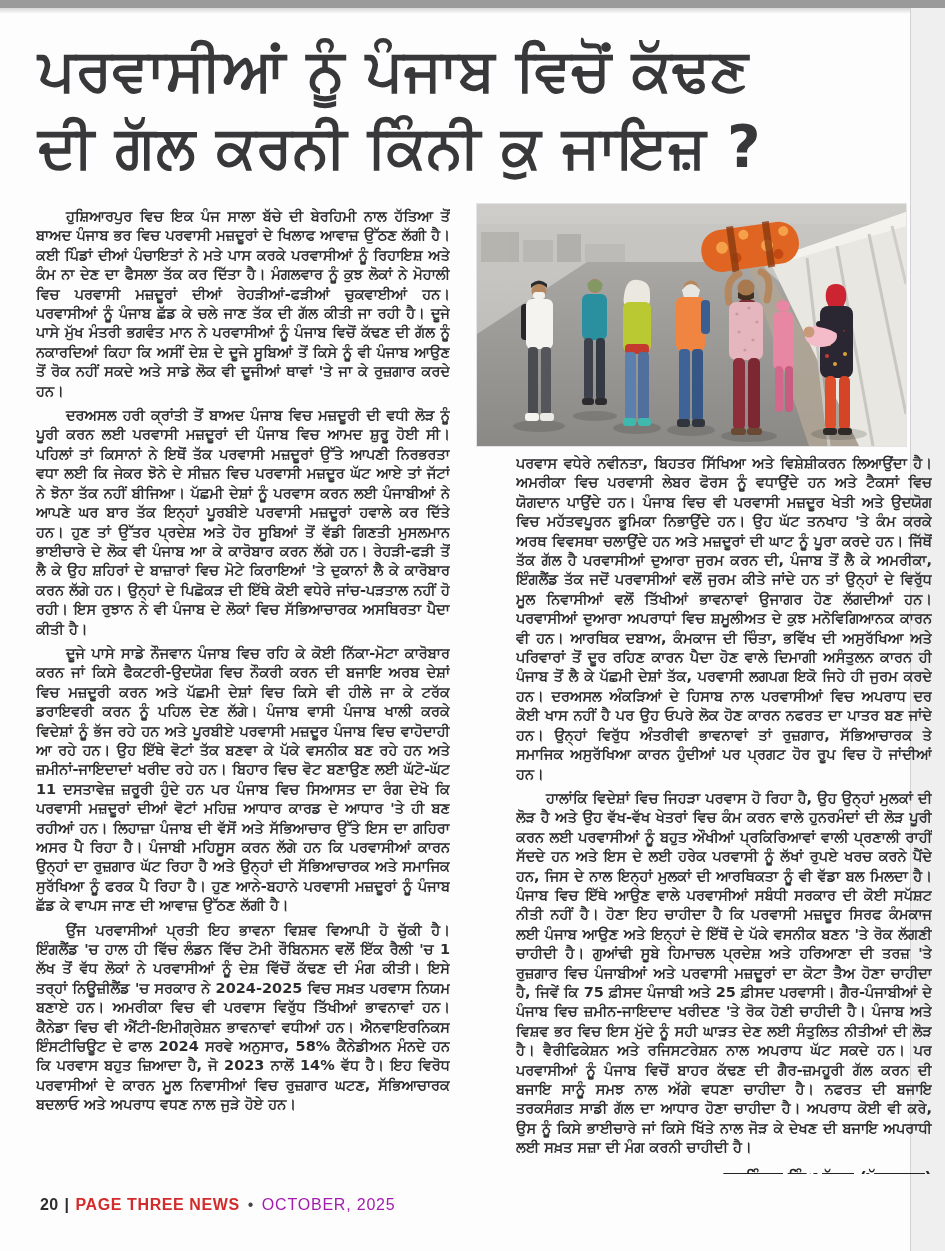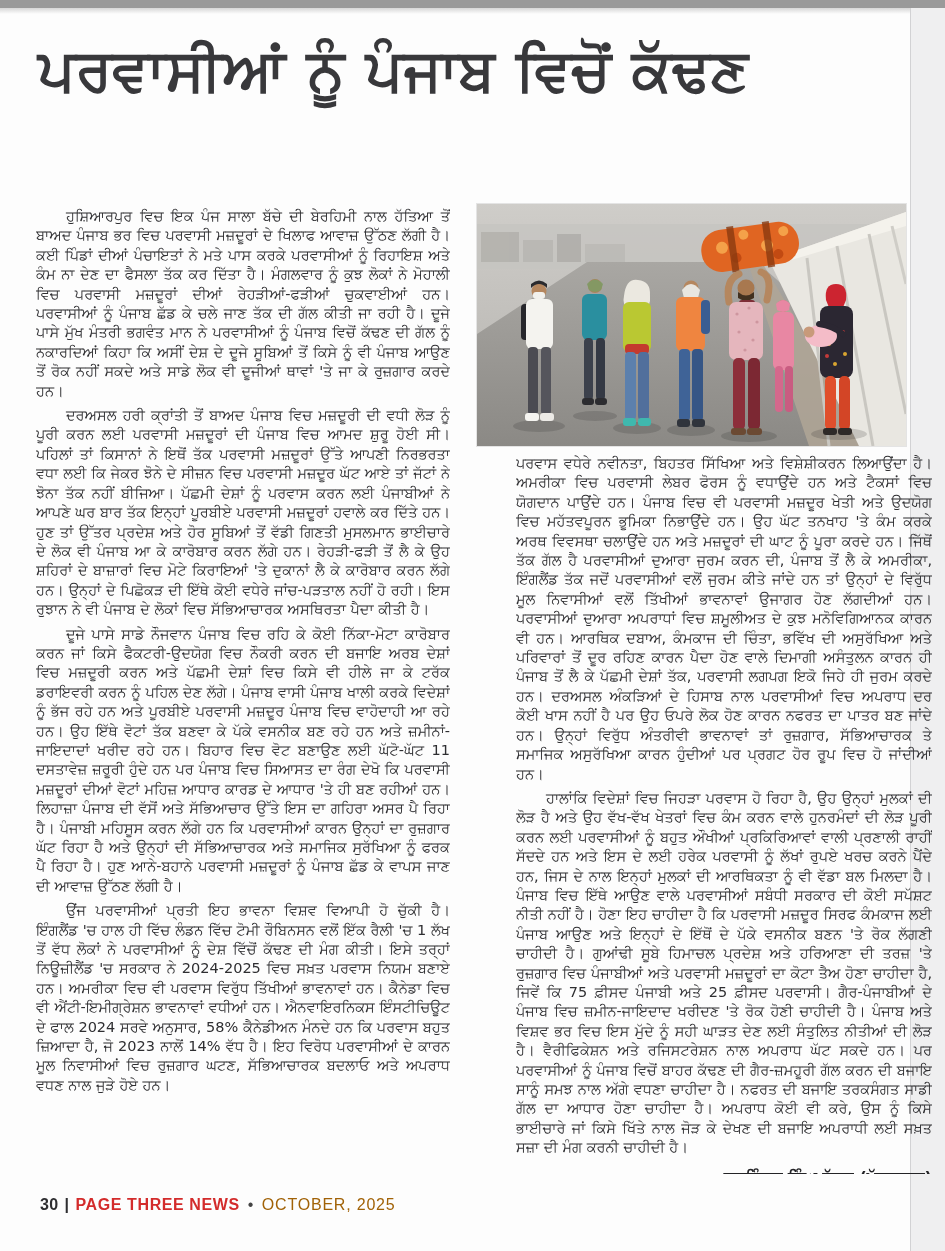--- a/index.html
+++ b/index.html
@@ -19,53 +19,54 @@
     position:absolute;left:38px;top:24px;width:860px;margin:0;
     font-size:58px;line-height:77px;font-weight:700;color:#38383b;
     letter-spacing:.5px;
   }
   .headline .hl-line{display:block;white-space:nowrap;}
 
   .col{position:absolute;text-align:justify;font-size:14.5px;line-height:19.4px;
     color:#2e2e31;overflow:hidden;}
   .col-left{left:36px;top:199px;width:414px;height:966px;}
   .col-right{left:516px;top:446px;width:416px;height:720px;}
-  .para{margin:0 0 5px 0;}
+  .para{margin:0 0 5px 0;font-weight:bold;}
   .para.indent{text-indent:30px;}
 
   .byline{margin:10px 0 0 0;text-align:right;font-weight:700;font-size:16.5px;
     color:#242427;text-indent:0;}
 
   .photo{
     position:absolute;left:477px;top:196px;width:429px;height:242px;margin:0;
     background:#b7b5b1;overflow:hidden;box-shadow:0 0 0 1px #e4e4e4;
   }
   .photo svg{display:block;width:100%;height:100%;}
 
   .footer{
     position:absolute;left:40px;top:1188px;width:860px;
     font-size:16px;color:#353538;letter-spacing:.4px;
     font-family:"Liberation Sans","DejaVu Sans",sans-serif;
   }
   .footer .pg{font-weight:700;color:#2e2e31;}
   .footer .sep{font-weight:700;color:#2e2e31;margin:0 6px;}
   .footer .pub{font-weight:700;color:#d32b2b;letter-spacing:.6px;}
   .footer .dot{margin:0 8px;color:#444;}
-  .footer .date{color:#a16207;letter-spacing:.8px;}
+  .footer .date{color:#a21caf;letter-spacing:.8px;}
 </style>
 </head>
 <body>
 
 <div class="page">
   <div class="edge-top"></div>
   <div class="edge-right"></div>
   <div class="edge-bottom"></div>
 
   <h1 class="headline">
     <span class="hl-line">ਪਰਵਾਸੀਆਂ ਨੂੰ ਪੰਜਾਬ ਵਿਚੋਂ ਕੱਢਣ</span>
+    <span class="hl-line">ਦੀ ਗੱਲ ਕਰਨੀ ਕਿੰਨੀ ਕੁ ਜਾਇਜ਼ ?</span>
   </h1>
 
   <div class="col col-left">
     <p class="para indent">ਹੁਸ਼ਿਆਰਪੁਰ ਵਿਚ ਇਕ ਪੰਜ ਸਾਲਾ ਬੱਚੇ ਦੀ ਬੇਰਹਿਮੀ ਨਾਲ ਹੱਤਿਆ ਤੋਂ ਬਾਅਦ ਪੰਜਾਬ ਭਰ ਵਿਚ ਪਰਵਾਸੀ ਮਜ਼ਦੂਰਾਂ ਦੇ ਖਿਲਾਫ ਆਵਾਜ਼ ਉੱਠਣ ਲੱਗੀ ਹੈ। ਕਈ ਪਿੰਡਾਂ ਦੀਆਂ ਪੰਚਾਇਤਾਂ ਨੇ ਮਤੇ ਪਾਸ ਕਰਕੇ ਪਰਵਾਸੀਆਂ ਨੂੰ ਰਿਹਾਇਸ਼ ਅਤੇ ਕੰਮ ਨਾ ਦੇਣ ਦਾ ਫੈਸਲਾ ਤੱਕ ਕਰ ਦਿੱਤਾ ਹੈ। ਮੰਗਲਵਾਰ ਨੂੰ ਕੁਝ ਲੋਕਾਂ ਨੇ ਮੋਹਾਲੀ ਵਿਚ ਪਰਵਾਸੀ ਮਜ਼ਦੂਰਾਂ ਦੀਆਂ ਰੇਹੜੀਆਂ-ਫੜੀਆਂ ਚੁਕਵਾਈਆਂ ਹਨ। ਪਰਵਾਸੀਆਂ ਨੂੰ ਪੰਜਾਬ ਛੱਡ ਕੇ ਚਲੇ ਜਾਣ ਤੱਕ ਦੀ ਗੱਲ ਕੀਤੀ ਜਾ ਰਹੀ ਹੈ। ਦੂਜੇ ਪਾਸੇ ਮੁੱਖ ਮੰਤਰੀ ਭਗਵੰਤ ਮਾਨ ਨੇ ਪਰਵਾਸੀਆਂ ਨੂੰ ਪੰਜਾਬ ਵਿਚੋਂ ਕੱਢਣ ਦੀ ਗੱਲ ਨੂੰ ਨਕਾਰਦਿਆਂ ਕਿਹਾ ਕਿ ਅਸੀਂ ਦੇਸ਼ ਦੇ ਦੂਜੇ ਸੂਬਿਆਂ ਤੋਂ ਕਿਸੇ ਨੂੰ ਵੀ ਪੰਜਾਬ ਆਉਣ ਤੋਂ ਰੋਕ ਨਹੀਂ ਸਕਦੇ ਅਤੇ ਸਾਡੇ ਲੋਕ ਵੀ ਦੂਜੀਆਂ ਥਾਵਾਂ 'ਤੇ ਜਾ ਕੇ ਰੁਜ਼ਗਾਰ ਕਰਦੇ ਹਨ।</p>
     <p class="para indent">ਦਰਅਸਲ ਹਰੀ ਕ੍ਰਾਂਤੀ ਤੋਂ ਬਾਅਦ ਪੰਜਾਬ ਵਿਚ ਮਜ਼ਦੂਰੀ ਦੀ ਵਧੀ ਲੋੜ ਨੂੰ ਪੂਰੀ ਕਰਨ ਲਈ ਪਰਵਾਸੀ ਮਜ਼ਦੂਰਾਂ ਦੀ ਪੰਜਾਬ ਵਿਚ ਆਮਦ ਸ਼ੁਰੂ ਹੋਈ ਸੀ। ਪਹਿਲਾਂ ਤਾਂ ਕਿਸਾਨਾਂ ਨੇ ਇਥੋਂ ਤੱਕ ਪਰਵਾਸੀ ਮਜ਼ਦੂਰਾਂ ਉੱਤੇ ਆਪਣੀ ਨਿਰਭਰਤਾ ਵਧਾ ਲਈ ਕਿ ਜੇਕਰ ਝੋਨੇ ਦੇ ਸੀਜ਼ਨ ਵਿਚ ਪਰਵਾਸੀ ਮਜ਼ਦੂਰ ਘੱਟ ਆਏ ਤਾਂ ਜੱਟਾਂ ਨੇ ਝੋਨਾ ਤੱਕ ਨਹੀਂ ਬੀਜਿਆ। ਪੱਛਮੀ ਦੇਸ਼ਾਂ ਨੂੰ ਪਰਵਾਸ ਕਰਨ ਲਈ ਪੰਜਾਬੀਆਂ ਨੇ ਆਪਣੇ ਘਰ ਬਾਰ ਤੱਕ ਇਨ੍ਹਾਂ ਪੂਰਬੀਏ ਪਰਵਾਸੀ ਮਜ਼ਦੂਰਾਂ ਹਵਾਲੇ ਕਰ ਦਿੱਤੇ ਹਨ। ਹੁਣ ਤਾਂ ਉੱਤਰ ਪ੍ਰਦੇਸ਼ ਅਤੇ ਹੋਰ ਸੂਬਿਆਂ ਤੋਂ ਵੱਡੀ ਗਿਣਤੀ ਮੁਸਲਮਾਨ ਭਾਈਚਾਰੇ ਦੇ ਲੋਕ ਵੀ ਪੰਜਾਬ ਆ ਕੇ ਕਾਰੋਬਾਰ ਕਰਨ ਲੱਗੇ ਹਨ। ਰੇਹੜੀ-ਫੜੀ ਤੋਂ ਲੈ ਕੇ ਉਹ ਸ਼ਹਿਰਾਂ ਦੇ ਬਾਜ਼ਾਰਾਂ ਵਿਚ ਮੋਟੇ ਕਿਰਾਇਆਂ 'ਤੇ ਦੁਕਾਨਾਂ ਲੈ ਕੇ ਕਾਰੋਬਾਰ ਕਰਨ ਲੱਗੇ ਹਨ। ਉਨ੍ਹਾਂ ਦੇ ਪਿਛੋਕੜ ਦੀ ਇੱਥੇ ਕੋਈ ਵਧੇਰੇ ਜਾਂਚ-ਪੜਤਾਲ ਨਹੀਂ ਹੋ ਰਹੀ। ਇਸ ਰੁਝਾਨ ਨੇ ਵੀ ਪੰਜਾਬ ਦੇ ਲੋਕਾਂ ਵਿਚ ਸੱਭਿਆਚਾਰਕ ਅਸਥਿਰਤਾ ਪੈਦਾ ਕੀਤੀ ਹੈ।</p>
     <p class="para indent">ਦੂਜੇ ਪਾਸੇ ਸਾਡੇ ਨੌਜਵਾਨ ਪੰਜਾਬ ਵਿਚ ਰਹਿ ਕੇ ਕੋਈ ਨਿੱਕਾ-ਮੋਟਾ ਕਾਰੋਬਾਰ ਕਰਨ ਜਾਂ ਕਿਸੇ ਫੈਕਟਰੀ-ਉਦਯੋਗ ਵਿਚ ਨੌਕਰੀ ਕਰਨ ਦੀ ਬਜਾਇ ਅਰਬ ਦੇਸ਼ਾਂ ਵਿਚ ਮਜ਼ਦੂਰੀ ਕਰਨ ਅਤੇ ਪੱਛਮੀ ਦੇਸ਼ਾਂ ਵਿਚ ਕਿਸੇ ਵੀ ਹੀਲੇ ਜਾ ਕੇ ਟਰੱਕ ਡਰਾਇਵਰੀ ਕਰਨ ਨੂੰ ਪਹਿਲ ਦੇਣ ਲੱਗੇ। ਪੰਜਾਬ ਵਾਸੀ ਪੰਜਾਬ ਖਾਲੀ ਕਰਕੇ ਵਿਦੇਸ਼ਾਂ ਨੂੰ ਭੱਜ ਰਹੇ ਹਨ ਅਤੇ ਪੂਰਬੀਏ ਪਰਵਾਸੀ ਮਜ਼ਦੂਰ ਪੰਜਾਬ ਵਿਚ ਵਾਹੋਦਾਹੀ ਆ ਰਹੇ ਹਨ। ਉਹ ਇੱਥੇ ਵੋਟਾਂ ਤੱਕ ਬਣਵਾ ਕੇ ਪੱਕੇ ਵਸਨੀਕ ਬਣ ਰਹੇ ਹਨ ਅਤੇ ਜ਼ਮੀਨਾਂ-ਜਾਇਦਾਦਾਂ ਖਰੀਦ ਰਹੇ ਹਨ। ਬਿਹਾਰ ਵਿਚ ਵੋਟ ਬਣਾਉਣ ਲਈ ਘੱਟੋ-ਘੱਟ 11 ਦਸਤਾਵੇਜ਼ ਜ਼ਰੂਰੀ ਹੁੰਦੇ ਹਨ ਪਰ ਪੰਜਾਬ ਵਿਚ ਸਿਆਸਤ ਦਾ ਰੰਗ ਦੇਖੋ ਕਿ ਪਰਵਾਸੀ ਮਜ਼ਦੂਰਾਂ ਦੀਆਂ ਵੋਟਾਂ ਮਹਿਜ਼ ਆਧਾਰ ਕਾਰਡ ਦੇ ਆਧਾਰ 'ਤੇ ਹੀ ਬਣ ਰਹੀਆਂ ਹਨ। ਲਿਹਾਜ਼ਾ ਪੰਜਾਬ ਦੀ ਵੱਸੋਂ ਅਤੇ ਸੱਭਿਆਚਾਰ ਉੱਤੇ ਇਸ ਦਾ ਗਹਿਰਾ ਅਸਰ ਪੈ ਰਿਹਾ ਹੈ। ਪੰਜਾਬੀ ਮਹਿਸੂਸ ਕਰਨ ਲੱਗੇ ਹਨ ਕਿ ਪਰਵਾਸੀਆਂ ਕਾਰਨ ਉਨ੍ਹਾਂ ਦਾ ਰੁਜ਼ਗਾਰ ਘੱਟ ਰਿਹਾ ਹੈ ਅਤੇ ਉਨ੍ਹਾਂ ਦੀ ਸੱਭਿਆਚਾਰਕ ਅਤੇ ਸਮਾਜਿਕ ਸੁਰੱਖਿਆ ਨੂੰ ਫਰਕ ਪੈ ਰਿਹਾ ਹੈ। ਹੁਣ ਆਨੇ-ਬਹਾਨੇ ਪਰਵਾਸੀ ਮਜ਼ਦੂਰਾਂ ਨੂੰ ਪੰਜਾਬ ਛੱਡ ਕੇ ਵਾਪਸ ਜਾਣ ਦੀ ਆਵਾਜ਼ ਉੱਠਣ ਲੱਗੀ ਹੈ।</p>
     <p class="para indent">ਉਂਜ ਪਰਵਾਸੀਆਂ ਪ੍ਰਤੀ ਇਹ ਭਾਵਨਾ ਵਿਸ਼ਵ ਵਿਆਪੀ ਹੋ ਚੁੱਕੀ ਹੈ। ਇੰਗਲੈਂਡ 'ਚ ਹਾਲ ਹੀ ਵਿੱਚ ਲੰਡਨ ਵਿੱਚ ਟੋਮੀ ਰੌਬਿਨਸਨ ਵਲੋਂ ਇੱਕ ਰੈਲੀ 'ਚ 1 ਲੱਖ ਤੋਂ ਵੱਧ ਲੋਕਾਂ ਨੇ ਪਰਵਾਸੀਆਂ ਨੂੰ ਦੇਸ਼ ਵਿੱਚੋਂ ਕੱਢਣ ਦੀ ਮੰਗ ਕੀਤੀ। ਇਸੇ ਤਰ੍ਹਾਂ ਨਿਊਜ਼ੀਲੈਂਡ 'ਚ ਸਰਕਾਰ ਨੇ 2024-2025 ਵਿਚ ਸਖ਼ਤ ਪਰਵਾਸ ਨਿਯਮ ਬਣਾਏ ਹਨ। ਅਮਰੀਕਾ ਵਿਚ ਵੀ ਪਰਵਾਸ ਵਿਰੁੱਧ ਤਿੱਖੀਆਂ ਭਾਵਨਾਵਾਂ ਹਨ। ਕੈਨੇਡਾ ਵਿਚ ਵੀ ਐਂਟੀ-ਇਮੀਗ੍ਰੇਸ਼ਨ ਭਾਵਨਾਵਾਂ ਵਧੀਆਂ ਹਨ। ਐਨਵਾਇਰਨਿਕਸ ਇੰਸਟੀਚਿਊਟ ਦੇ ਫਾਲ 2024 ਸਰਵੇ ਅਨੁਸਾਰ, 58% ਕੈਨੇਡੀਅਨ ਮੰਨਦੇ ਹਨ ਕਿ ਪਰਵਾਸ ਬਹੁਤ ਜ਼ਿਆਦਾ ਹੈ, ਜੋ 2023 ਨਾਲੋਂ 14% ਵੱਧ ਹੈ। ਇਹ ਵਿਰੋਧ ਪਰਵਾਸੀਆਂ ਦੇ ਕਾਰਨ ਮੂਲ ਨਿਵਾਸੀਆਂ ਵਿਚ ਰੁਜ਼ਗਾਰ ਘਟਣ, ਸੱਭਿਆਚਾਰਕ ਬਦਲਾਓ ਅਤੇ ਅਪਰਾਧ ਵਧਣ ਨਾਲ ਜੁੜੇ ਹੋਏ ਹਨ।</p>
   </div>
 
   <figure class="photo">
@@ -217,15 +218,15 @@
   </figure>
 
   <div class="col col-right">
     <p class="para">ਪਰਵਾਸ ਵਧੇਰੇ ਨਵੀਨਤਾ, ਬਿਹਤਰ ਸਿੱਖਿਆ ਅਤੇ ਵਿਸ਼ੇਸ਼ੀਕਰਨ ਲਿਆਉਂਦਾ ਹੈ। ਅਮਰੀਕਾ ਵਿਚ ਪਰਵਾਸੀ ਲੇਬਰ ਫੋਰਸ ਨੂੰ ਵਧਾਉਂਦੇ ਹਨ ਅਤੇ ਟੈਕਸਾਂ ਵਿਚ ਯੋਗਦਾਨ ਪਾਉਂਦੇ ਹਨ। ਪੰਜਾਬ ਵਿਚ ਵੀ ਪਰਵਾਸੀ ਮਜ਼ਦੂਰ ਖੇਤੀ ਅਤੇ ਉਦਯੋਗ ਵਿਚ ਮਹੱਤਵਪੂਰਨ ਭੂਮਿਕਾ ਨਿਭਾਉਂਦੇ ਹਨ। ਉਹ ਘੱਟ ਤਨਖਾਹ 'ਤੇ ਕੰਮ ਕਰਕੇ ਅਰਥ ਵਿਵਸਥਾ ਚਲਾਉਂਦੇ ਹਨ ਅਤੇ ਮਜ਼ਦੂਰਾਂ ਦੀ ਘਾਟ ਨੂੰ ਪੂਰਾ ਕਰਦੇ ਹਨ। ਜਿੱਥੋਂ ਤੱਕ ਗੱਲ ਹੈ ਪਰਵਾਸੀਆਂ ਦੁਆਰਾ ਜੁਰਮ ਕਰਨ ਦੀ, ਪੰਜਾਬ ਤੋਂ ਲੈ ਕੇ ਅਮਰੀਕਾ, ਇੰਗਲੈਂਡ ਤੱਕ ਜਦੋਂ ਪਰਵਾਸੀਆਂ ਵਲੋਂ ਜੁਰਮ ਕੀਤੇ ਜਾਂਦੇ ਹਨ ਤਾਂ ਉਨ੍ਹਾਂ ਦੇ ਵਿਰੁੱਧ ਮੂਲ ਨਿਵਾਸੀਆਂ ਵਲੋਂ ਤਿੱਖੀਆਂ ਭਾਵਨਾਵਾਂ ਉਜਾਗਰ ਹੋਣ ਲੱਗਦੀਆਂ ਹਨ। ਪਰਵਾਸੀਆਂ ਦੁਆਰਾ ਅਪਰਾਧਾਂ ਵਿਚ ਸ਼ਮੂਲੀਅਤ ਦੇ ਕੁਝ ਮਨੋਵਿਗਿਆਨਕ ਕਾਰਨ ਵੀ ਹਨ। ਆਰਥਿਕ ਦਬਾਅ, ਕੰਮਕਾਜ ਦੀ ਚਿੰਤਾ, ਭਵਿੱਖ ਦੀ ਅਸੁਰੱਖਿਆ ਅਤੇ ਪਰਿਵਾਰਾਂ ਤੋਂ ਦੂਰ ਰਹਿਣ ਕਾਰਨ ਪੈਦਾ ਹੋਣ ਵਾਲੇ ਦਿਮਾਗੀ ਅਸੰਤੁਲਨ ਕਾਰਨ ਹੀ ਪੰਜਾਬ ਤੋਂ ਲੈ ਕੇ ਪੱਛਮੀ ਦੇਸ਼ਾਂ ਤੱਕ, ਪਰਵਾਸੀ ਲਗਪਗ ਇਕੋ ਜਿਹੇ ਹੀ ਜੁਰਮ ਕਰਦੇ ਹਨ। ਦਰਅਸਲ ਅੰਕੜਿਆਂ ਦੇ ਹਿਸਾਬ ਨਾਲ ਪਰਵਾਸੀਆਂ ਵਿਚ ਅਪਰਾਧ ਦਰ ਕੋਈ ਖਾਸ ਨਹੀਂ ਹੈ ਪਰ ਉਹ ਓਪਰੇ ਲੋਕ ਹੋਣ ਕਾਰਨ ਨਫਰਤ ਦਾ ਪਾਤਰ ਬਣ ਜਾਂਦੇ ਹਨ। ਉਨ੍ਹਾਂ ਵਿਰੁੱਧ ਅੰਤਰੀਵੀ ਭਾਵਨਾਵਾਂ ਤਾਂ ਰੁਜ਼ਗਾਰ, ਸੱਭਿਆਚਾਰਕ ਤੇ ਸਮਾਜਿਕ ਅਸੁਰੱਖਿਆ ਕਾਰਨ ਹੁੰਦੀਆਂ ਪਰ ਪ੍ਰਗਟ ਹੋਰ ਰੂਪ ਵਿਚ ਹੋ ਜਾਂਦੀਆਂ ਹਨ।</p>
     <p class="para indent">ਹਾਲਾਂਕਿ ਵਿਦੇਸ਼ਾਂ ਵਿਚ ਜਿਹੜਾ ਪਰਵਾਸ ਹੋ ਰਿਹਾ ਹੈ, ਉਹ ਉਨ੍ਹਾਂ ਮੁਲਕਾਂ ਦੀ ਲੋੜ ਹੈ ਅਤੇ ਉਹ ਵੱਖ-ਵੱਖ ਖੇਤਰਾਂ ਵਿਚ ਕੰਮ ਕਰਨ ਵਾਲੇ ਹੁਨਰਮੰਦਾਂ ਦੀ ਲੋੜ ਪੂਰੀ ਕਰਨ ਲਈ ਪਰਵਾਸੀਆਂ ਨੂੰ ਬਹੁਤ ਔਖੀਆਂ ਪ੍ਰਕਿਰਿਆਵਾਂ ਵਾਲੀ ਪ੍ਰਣਾਲੀ ਰਾਹੀਂ ਸੱਦਦੇ ਹਨ ਅਤੇ ਇਸ ਦੇ ਲਈ ਹਰੇਕ ਪਰਵਾਸੀ ਨੂੰ ਲੱਖਾਂ ਰੁਪਏ ਖਰਚ ਕਰਨੇ ਪੈਂਦੇ ਹਨ, ਜਿਸ ਦੇ ਨਾਲ ਇਨ੍ਹਾਂ ਮੁਲਕਾਂ ਦੀ ਆਰਥਿਕਤਾ ਨੂੰ ਵੀ ਵੱਡਾ ਬਲ ਮਿਲਦਾ ਹੈ। ਪੰਜਾਬ ਵਿਚ ਇੱਥੇ ਆਉਣ ਵਾਲੇ ਪਰਵਾਸੀਆਂ ਸਬੰਧੀ ਸਰਕਾਰ ਦੀ ਕੋਈ ਸਪੱਸ਼ਟ ਨੀਤੀ ਨਹੀਂ ਹੈ। ਹੋਣਾ ਇਹ ਚਾਹੀਦਾ ਹੈ ਕਿ ਪਰਵਾਸੀ ਮਜ਼ਦੂਰ ਸਿਰਫ ਕੰਮਕਾਜ ਲਈ ਪੰਜਾਬ ਆਉਣ ਅਤੇ ਇਨ੍ਹਾਂ ਦੇ ਇੱਥੋਂ ਦੇ ਪੱਕੇ ਵਸਨੀਕ ਬਣਨ 'ਤੇ ਰੋਕ ਲੱਗਣੀ ਚਾਹੀਦੀ ਹੈ। ਗੁਆਂਢੀ ਸੂਬੇ ਹਿਮਾਚਲ ਪ੍ਰਦੇਸ਼ ਅਤੇ ਹਰਿਆਣਾ ਦੀ ਤਰਜ਼ 'ਤੇ ਰੁਜ਼ਗਾਰ ਵਿਚ ਪੰਜਾਬੀਆਂ ਅਤੇ ਪਰਵਾਸੀ ਮਜ਼ਦੂਰਾਂ ਦਾ ਕੋਟਾ ਤੈਅ ਹੋਣਾ ਚਾਹੀਦਾ ਹੈ, ਜਿਵੇਂ ਕਿ 75 ਫ਼ੀਸਦ ਪੰਜਾਬੀ ਅਤੇ 25 ਫ਼ੀਸਦ ਪਰਵਾਸੀ। ਗੈਰ-ਪੰਜਾਬੀਆਂ ਦੇ ਪੰਜਾਬ ਵਿਚ ਜ਼ਮੀਨ-ਜਾਇਦਾਦ ਖਰੀਦਣ 'ਤੇ ਰੋਕ ਹੋਣੀ ਚਾਹੀਦੀ ਹੈ। ਪੰਜਾਬ ਅਤੇ ਵਿਸ਼ਵ ਭਰ ਵਿਚ ਇਸ ਮੁੱਦੇ ਨੂੰ ਸਹੀ ਘਾੜਤ ਦੇਣ ਲਈ ਸੰਤੁਲਿਤ ਨੀਤੀਆਂ ਦੀ ਲੋੜ ਹੈ। ਵੈਰੀਫਿਕੇਸ਼ਨ ਅਤੇ ਰਜਿਸਟਰੇਸ਼ਨ ਨਾਲ ਅਪਰਾਧ ਘੱਟ ਸਕਦੇ ਹਨ। ਪਰ ਪਰਵਾਸੀਆਂ ਨੂੰ ਪੰਜਾਬ ਵਿਚੋਂ ਬਾਹਰ ਕੱਢਣ ਦੀ ਗੈਰ-ਜ਼ਮਹੂਰੀ ਗੱਲ ਕਰਨ ਦੀ ਬਜਾਇ ਸਾਨੂੰ ਸਮਝ ਨਾਲ ਅੱਗੇ ਵਧਣਾ ਚਾਹੀਦਾ ਹੈ। ਨਫਰਤ ਦੀ ਬਜਾਇ ਤਰਕਸੰਗਤ ਸਾਡੀ ਗੱਲ ਦਾ ਆਧਾਰ ਹੋਣਾ ਚਾਹੀਦਾ ਹੈ। ਅਪਰਾਧ ਕੋਈ ਵੀ ਕਰੇ, ਉਸ ਨੂੰ ਕਿਸੇ ਭਾਈਚਾਰੇ ਜਾਂ ਕਿਸੇ ਖਿੱਤੇ ਨਾਲ ਜੋੜ ਕੇ ਦੇਖਣ ਦੀ ਬਜਾਇ ਅਪਰਾਧੀ ਲਈ ਸਖ਼ਤ ਸਜ਼ਾ ਦੀ ਮੰਗ ਕਰਨੀ ਚਾਹੀਦੀ ਹੈ।</p>
     <p class="byline">- ਤਲਵਿੰਦਰ ਸਿੰਘ ਬੁੱਟਰ (ਪੱਤਰਕਾਰ)</p>
 
   </div>
 
   <div class="footer">
-    <span class="pg">30</span><span class="sep">|</span><span class="pub">PAGE THREE NEWS</span><span class="dot">•</span><span class="date">OCTOBER, 2025</span>
+    <span class="pg">20</span><span class="sep">|</span><span class="pub">PAGE THREE NEWS</span><span class="dot">•</span><span class="date">OCTOBER, 2025</span>
   </div>
 </div>
 
 </body></html>

